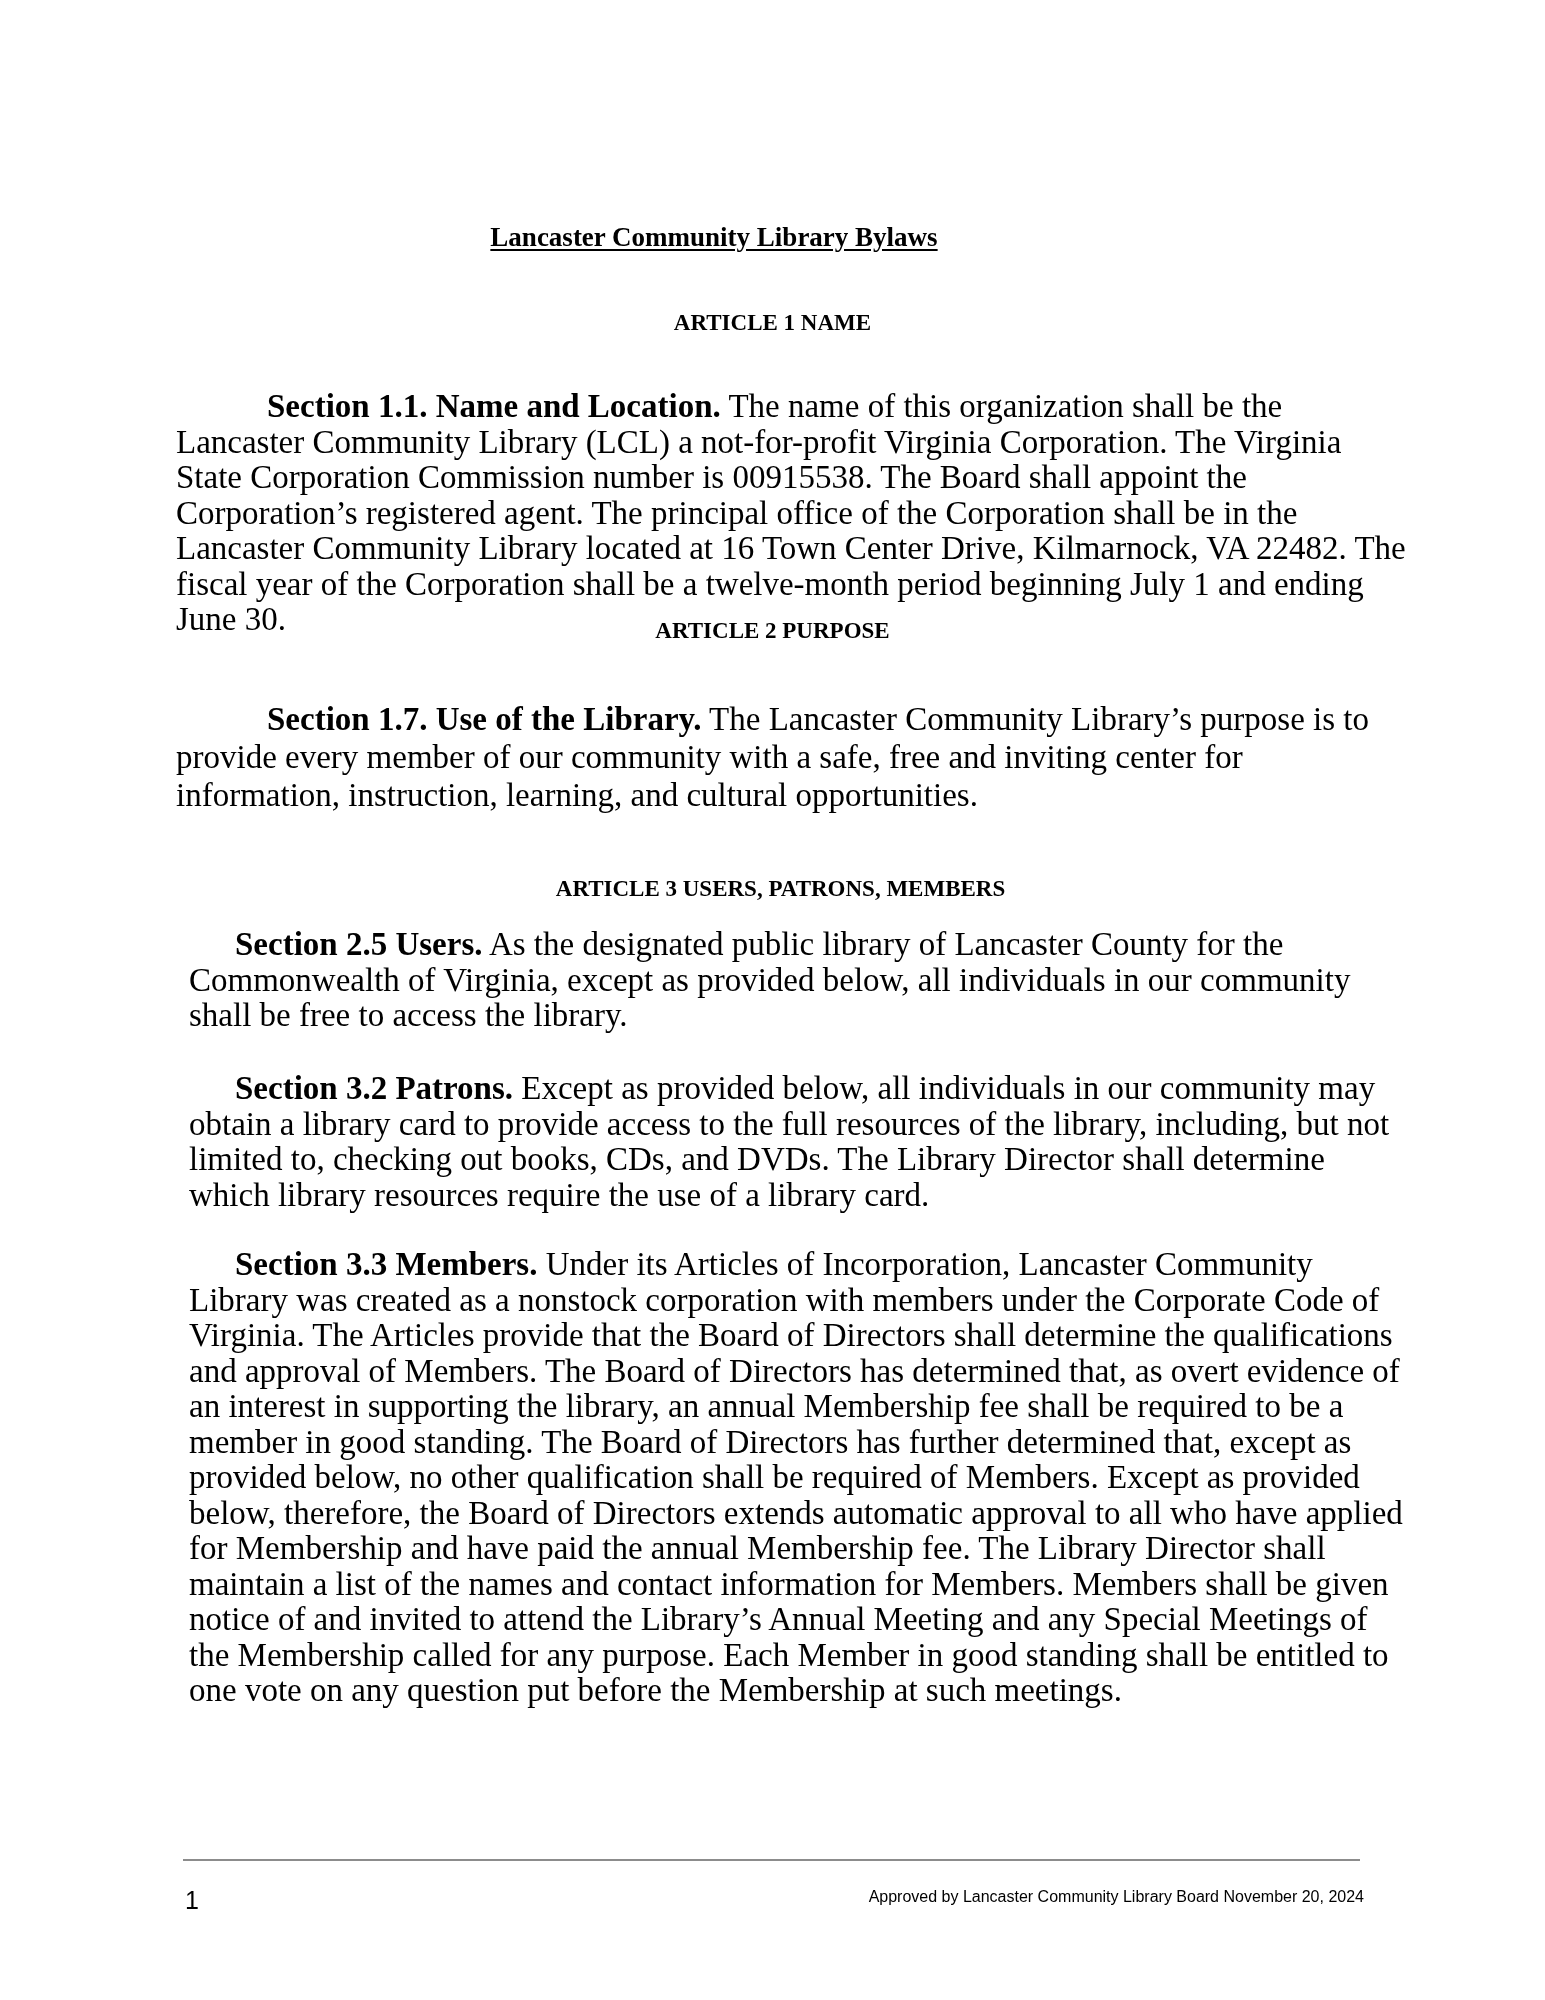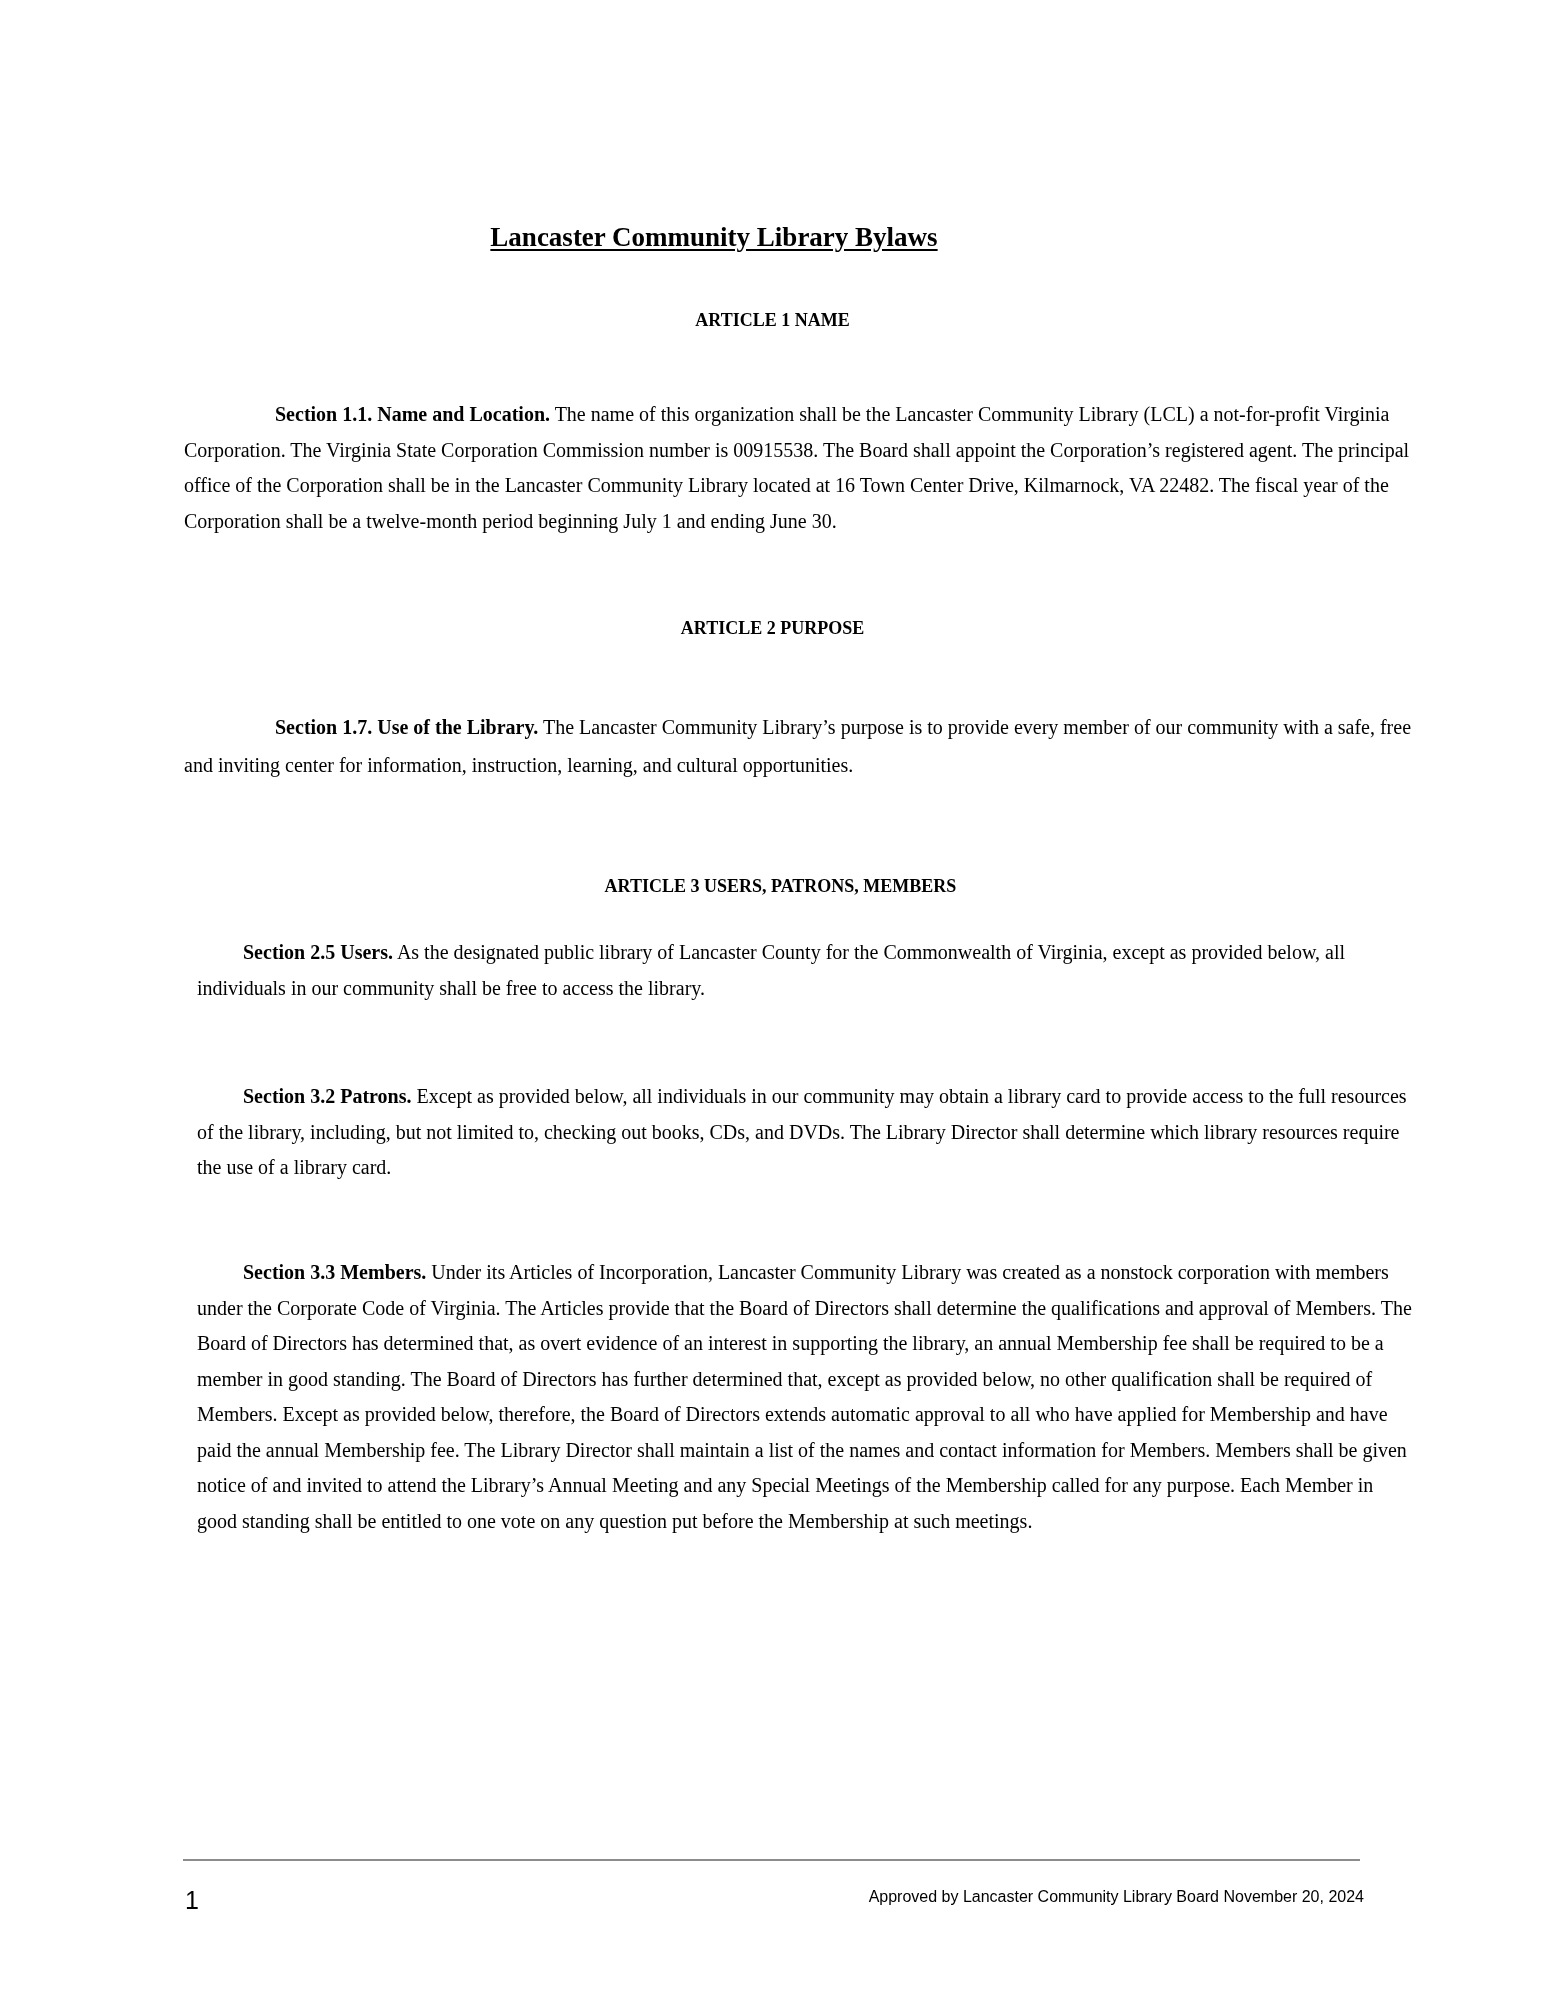--- a/index.html
+++ b/index.html
@@ -5,24 +5,24 @@
   html, body { margin: 0; padding: 0; background: #ffffff; }
   body { width: 1545px; height: 2000px; position: relative; overflow: hidden; color: #000; }
   .serif { font-family: "Liberation Serif", "DejaVu Serif", serif; }
   .sans { font-family: "Liberation Sans", "DejaVu Sans", sans-serif; }
   .title {
     position: absolute; left: 0; width: 1428px; top: 222px; text-align: center;
     font-size: 27px; font-weight: bold; text-decoration: underline; text-underline-offset: 3px;
   }
   .article-heading {
     position: absolute; left: 0; width: 1545px; text-align: center;
-    font-size: 18px; font-weight: bold;
+    font-size: 23px; font-weight: bold;
   }
   .para {
-    position: absolute; font-size: 20px; line-height: 35.5px; margin: 8px;
+    position: absolute; font-size: 33px; line-height: 35.5px; margin: 0;
   }
   .para.a { left: 176px; width: 1230px; }
   .para.b { left: 189px; width: 1220px; }
   .para.a { text-indent: 91px; }
   .para.b { text-indent: 46px; }
   .para .lead { font-weight: bold; }
   .footer-rule {
     position: absolute; left: 183px; width: 1177px; top: 1859px; height: 0;
     border-top: 2px solid #8c8c8c;
   }

